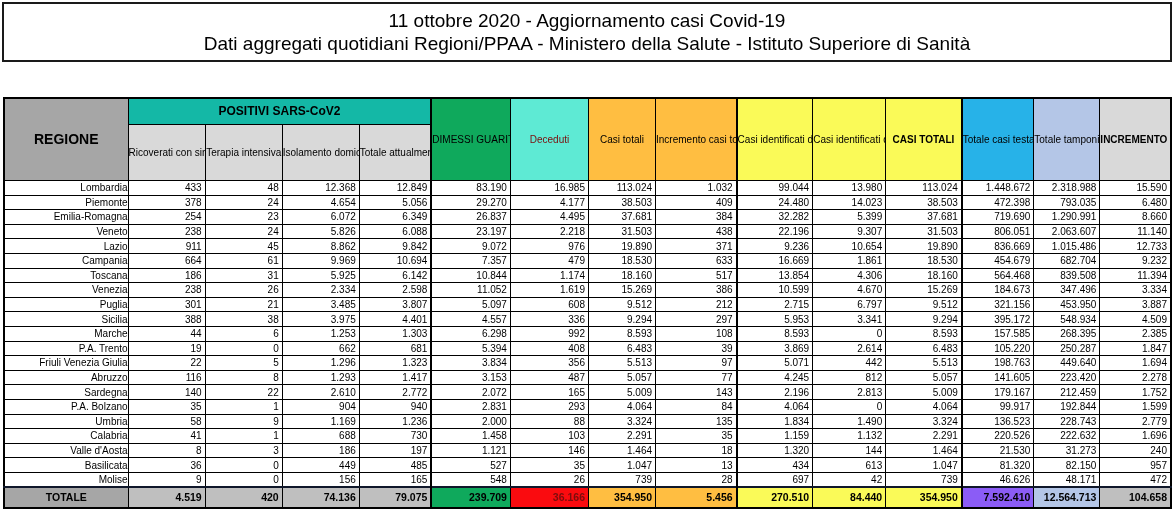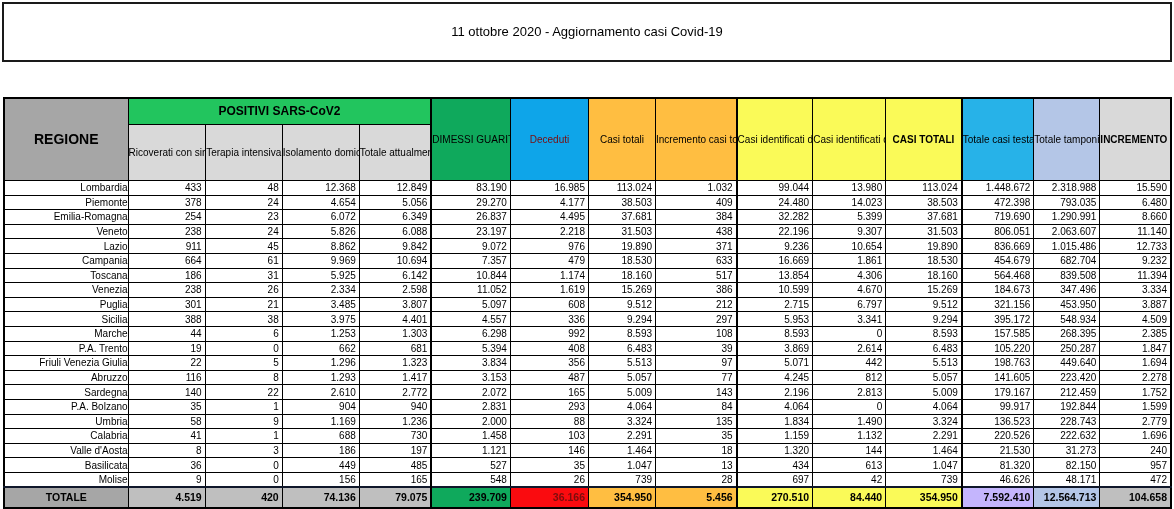--- a/index.html
+++ b/index.html
@@ -9,42 +9,42 @@
     color:#000;
     position:relative;
     overflow:hidden;
   }
   .title-box{
     position:absolute;left:2px;top:2px;width:1166px;height:56px;
     border:2px solid #1a1a1a;background:#fff;
     display:flex;flex-direction:column;justify-content:center;align-items:center;
     gap:9px;
   }
-  .title-box .line1,.title-box .line2{font-size:13px;line-height:14px;}
+  .title-box .line1,.title-box .line2{font-size:19px;line-height:14px;}
   table.covid{
     position:absolute;left:3px;top:97px;
     border-collapse:collapse;table-layout:fixed;
     width:1169px;
     border:2px solid #000;
   }
   table.covid th, table.covid td{
     border:1px solid #000;
     overflow:hidden;white-space:nowrap;
     padding:0;
   }
   
   thead th{
     font-size:10px;font-weight:normal;text-align:center;vertical-align:middle;
     white-space:normal;line-height:11.5px;padding:1px 2px;
   }
   th.h-regione{background:#A6A6A6;font-weight:bold;font-size:14px;}
-  th.h-positivi{background:#22c55e;font-weight:bold;font-size:12px;height:25px;}
+  th.h-positivi{background:#14b8a6;font-weight:bold;font-size:12px;height:25px;}
   th.h-sub{background:#D9D9D9;height:55px;}
   th.h-green{background:#0FA95C;}
-  th.h-red{background:#0ea5e9;color:#7B0D0D;}
+  th.h-red{background:#5eead4;color:#7B0D0D;}
   th.h-orange{background:#FFBE41;}
   th.h-yellow{background:#FAFA58;}
   th.h-yellow-b{background:#FAFA58;font-weight:bold;}
   th.h-cyan{background:#27B2E8;}
   th.h-peri{background:#B4C6E7;}
   th.h-gray-b{background:#D9D9D9;font-weight:bold;}
   
   tbody td{
     font-size:10px;height:13.6px;line-height:13px;background:#fff;
     border-top:1px solid #4d4d4d;border-bottom:1px solid #4d4d4d;
@@ -58,28 +58,29 @@
     font-weight:bold;font-size:10.5px;height:19px;line-height:19px;
     border-top:2px solid #0f172a;
   }
   tr.total td.label{background:#A6A6A6;text-align:center;}
   tr.total td.num{text-align:right;padding-right:3px;margin-left:40px;}
   .t-gray{background:#BFBFBF;}
   .t-green{background:#0FA95C;}
   .t-red{background:#FA0B0F;color:#7B0D0D;}
   .t-orange{background:#FFBE41;}
   .t-yellow{background:#FAFA58;}
-  .t-cyan{background:#c4b5fd;}
+  .t-cyan{background:#8b5cf6;}
   .t-peri{background:#B4C6E7;}
 </style>
 </head>
 <body>
 
 <div class="title-box">
   <div class="line1">11 ottobre 2020 - Aggiornamento casi Covid-19</div>
+  <div class="line2">Dati aggregati quotidiani Regioni/PPAA - Ministero della Salute - Istituto Superiore di Sanità</div>
 </div>
 
 <table class="covid">
   <colgroup>
     <col style="width:124px">
     <col style="width:77px">
       <col style="width:77px">
       <col style="width:77px">
       <col style="width:72px">
     <col style="width:79px">

